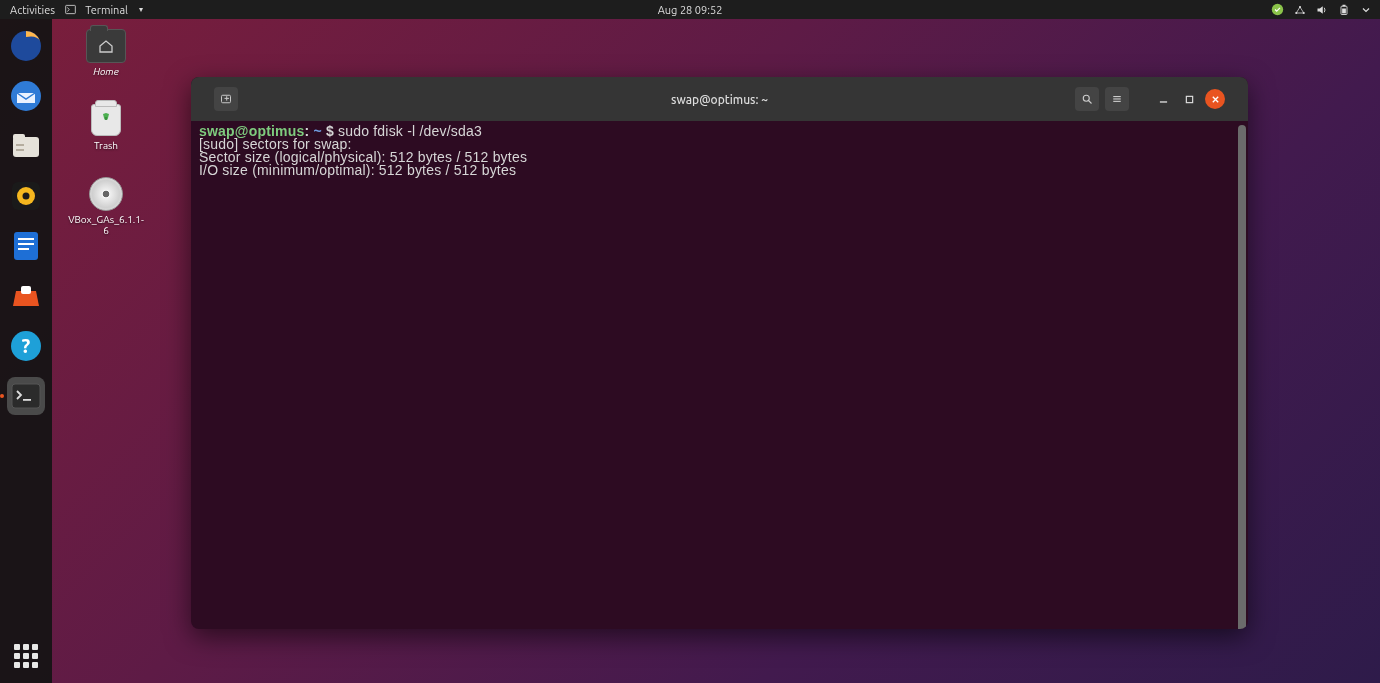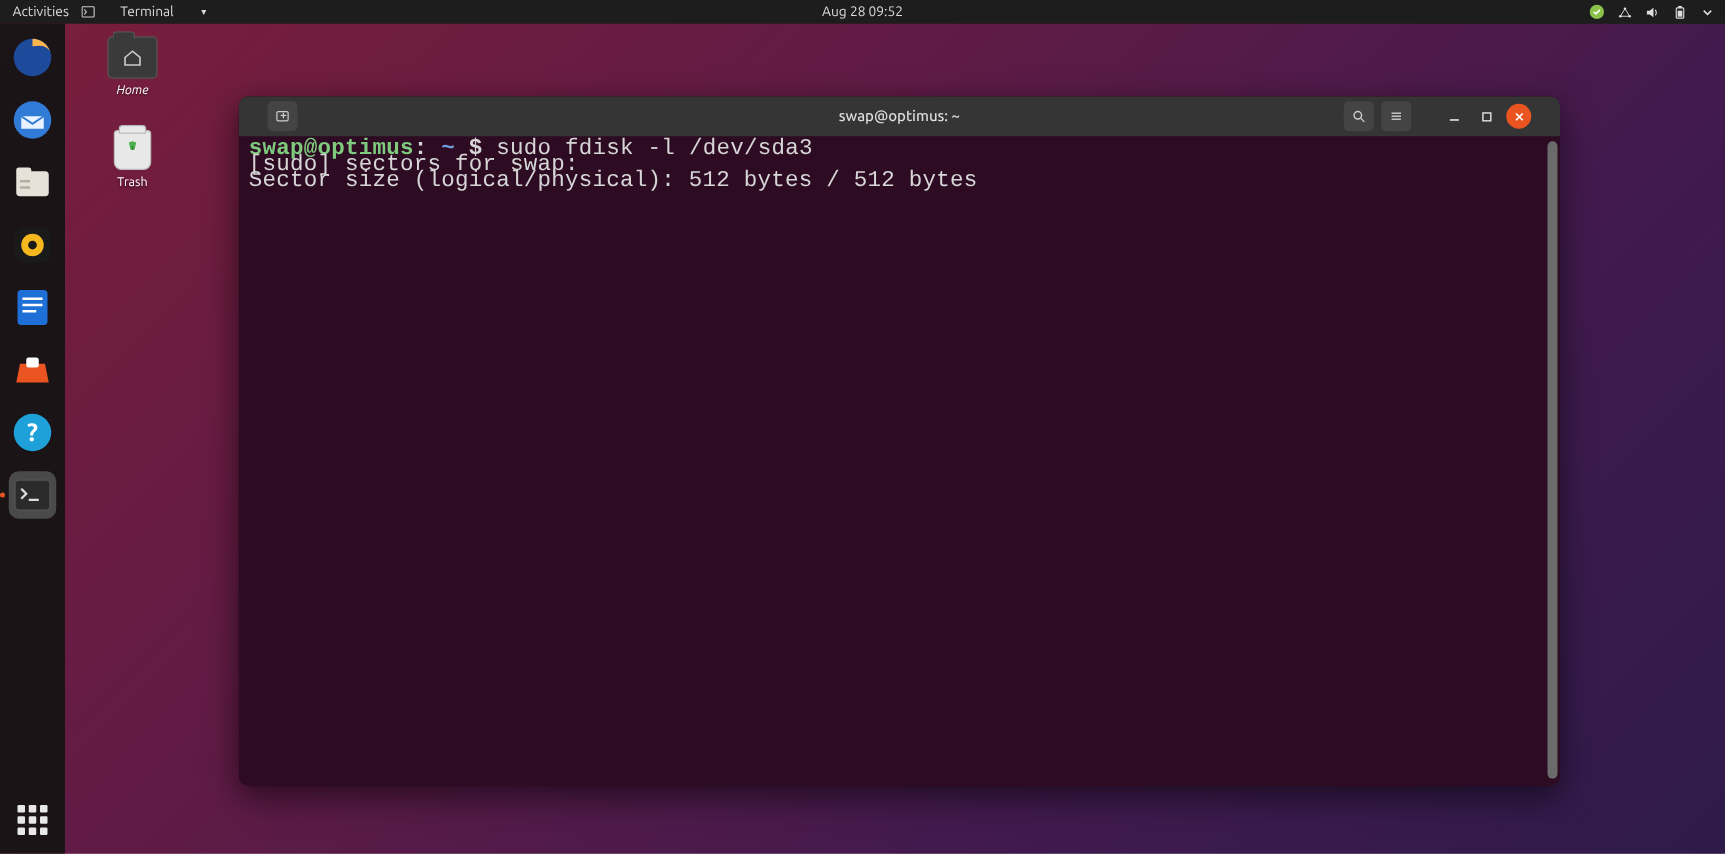--- a/index.html
+++ b/index.html
@@ -12,21 +12,21 @@
   
   .top-panel {
     position: absolute; left: 0; top: 0; width: 100%; height: 19px;
     background: #1d1d1d; color: #dcdcdc; font-size: 11px;
     display: flex; align-items: center;
   }
   .tp-left, .tp-right { display: flex; gap: 10px; }
   .tp-left { padding-left: 10px; }
   .tp-center { position: absolute; left: 50%; transform: translateX(-50%); }
   .tp-right { position: absolute; right: 8px; gap: 10px; }
-  .tp-app { display: flex; align-items: center; gap: 20px; }
+  .tp-app { display: flex; align-items: center; gap: 9px; }
   .tp-app svg { width: 11px; height: 11px; }
   .tp-caret { font-size: 8px; margin-left: 2px; }
   .tray-ico { display: flex; align-items: center; }
   .tray-ico svg { width: 12px; height: 12px; }
   .tray-ico.ok svg { width: 13px; height: 13px; }
 
   
   .desktop { position: absolute; left: 52px; top: 19px; right: 0; bottom: 0; }
   .dicon { position: absolute; width: 80px; text-align: center; color: #fff; font-size: 10px; text-shadow: 0 1px 2px rgba(0,0,0,.6); }
   .dicon .box { width: 40px; height: 34px; margin: 0 auto 3px auto; border-radius: 4px; display: flex; align-items: center; justify-content: center; }
@@ -47,35 +47,35 @@
   .grid-btn { position: absolute; bottom: 12px; width: 30px; height: 30px; display: grid; grid-template-columns: repeat(3,6px); grid-template-rows: repeat(3,6px); gap: 3px; justify-content: center; align-content: center; }
   .grid-btn span { background: #e8e8e8; border-radius: 1px; }
 
   
   .term-window {
     position: absolute; left: 191px; top: 77px; width: 1057px; height: 552px;
     background: #2d0b22; border-radius: 8px; box-shadow: 0 8px 26px rgba(0,0,0,.55);
     display: flex; flex-direction: column; overflow: hidden;
   }
   .term-header {
-    height: 32px; background: #353535; display: flex; align-items: center; position: relative; padding: 0 23px;
+    height: 44px; background: #353535; display: flex; align-items: center; position: relative; padding: 0 23px;
   }
   .hh-left, .hh-right { display: flex; align-items: center; gap: 6px; }
   .hh-title { position: absolute; left: 50%; transform: translateX(-50%); font-size: 12px; color: #ddd; font-weight: 500; }
   .hh-btn { width: 24px; height: 24px; border-radius: 4px; background: #444; display: flex; align-items: center; justify-content: center; color: #ccc; }
   .hh-btn svg { width: 12px; height: 12px; }
   .hh-right { margin-left: auto; }
   .wc { width: 20px; height: 20px; border-radius: 50%; display: flex; align-items: center; justify-content: center; }
   .wc.min, .wc.max { background: transparent; color: #ddd; }
   .wc.close { background: #e95420; color: #fff; }
   .wc svg { width: 9px; height: 9px; }
 
   .term-body {
-    flex: 1; padding: 4px 8px; font-family: Liberation Mono, monospace;
-    font-size: 18px; line-height: 13px; color: #d6d6d6; position: relative; letter-spacing: 0.2px;
+    flex: 1; padding: 4px 8px; font-family: Liberation Sans, sans-serif;
+    font-size: 14px; line-height: 13px; color: #d6d6d6; position: relative; letter-spacing: 0.2px;
   }
   .term-body .line { white-space: pre; }
   .prompt-user { color: #7ecb7e; font-weight: bold; }
   .prompt-sep { color: #d6d6d6; font-weight: bold; }
   .prompt-path { color: #6f9bdf; font-weight: bold; }
   .bold { font-weight: bold; color: #fff; }
   .cursor { display: inline-block; width: 7px; height: 12px; border: 1px solid #d6d6d6; vertical-align: -1px; }
 
   .term-scroll { position: absolute; right: 2px; top: 4px; width: 8px; height: 510px; background: #6b6b6b; border-radius: 4px; }
 </style>
@@ -143,20 +143,26 @@
   <div class="dicon" style="left:14px; top:84px;">
     <div class="box">
         <div class="trash">
       <svg width="16" height="16" viewBox="0 0 16 16" style="margin:7px auto; display:block;">
             <path d="M5 2 l3 -1 l3 1 l-1 4 a2 2 0 0 1 -4 0 z" fill="#4caf50"></path>
             <path d="M8 5 v3" stroke="#2e7d32" stroke-width="1.2"></path>
           </svg>
     </div>
       </div>
     <div>Trash</div>
+  </div>
+  <div class="dicon" style="left:14px; top:158px;">
+    <div class="box">
+        <div class="disc"></div>
+      </div>
+    <div>VBox_GAs_6.1.1-6</div>
   </div>
 </div>
 
 <div class="dock">
   <div class="dock-item">
     <svg width="34" height="34" viewBox="0 0 34 34">
         <circle cx="17" cy="17" r="15" fill="#1e4a9c"></circle>
         <path d="M17 2 a15 15 0 0 1 0 30 a15 15 0 0 0 0 -30" fill="#ff7139"></path>
         <path d="M17 2 a15 15 0 0 1 14 10 q-3 -6 -14 -4 z" fill="#ffb74d"></path>
       </svg>
@@ -268,16 +274,17 @@
             <path d="M2 2 l6 6 M8 2 l-6 6" stroke="#fff" stroke-width="1.5"></path>
           </svg>
       </div>
     </div>
   </div>
 
   <div class="term-body">
     <div class="line"><span class="prompt-user">swap@optimus</span><span class="prompt-sep">: </span><span class="prompt-path">~</span><span class="prompt-sep"> $ </span><span>sudo fdisk -l /dev/sda3</span></div>
     <div class="line">[sudo] sectors for swap: </div>
     <div class="line">Sector size (logical/physical): 512 bytes / 512 bytes</div>
+    <div class="line">I/O size (minimum/optimal): 512 bytes / 512 bytes</div>
 
     <div class="term-scroll"></div>
   </div>
 </div>
 
 </body></html>

